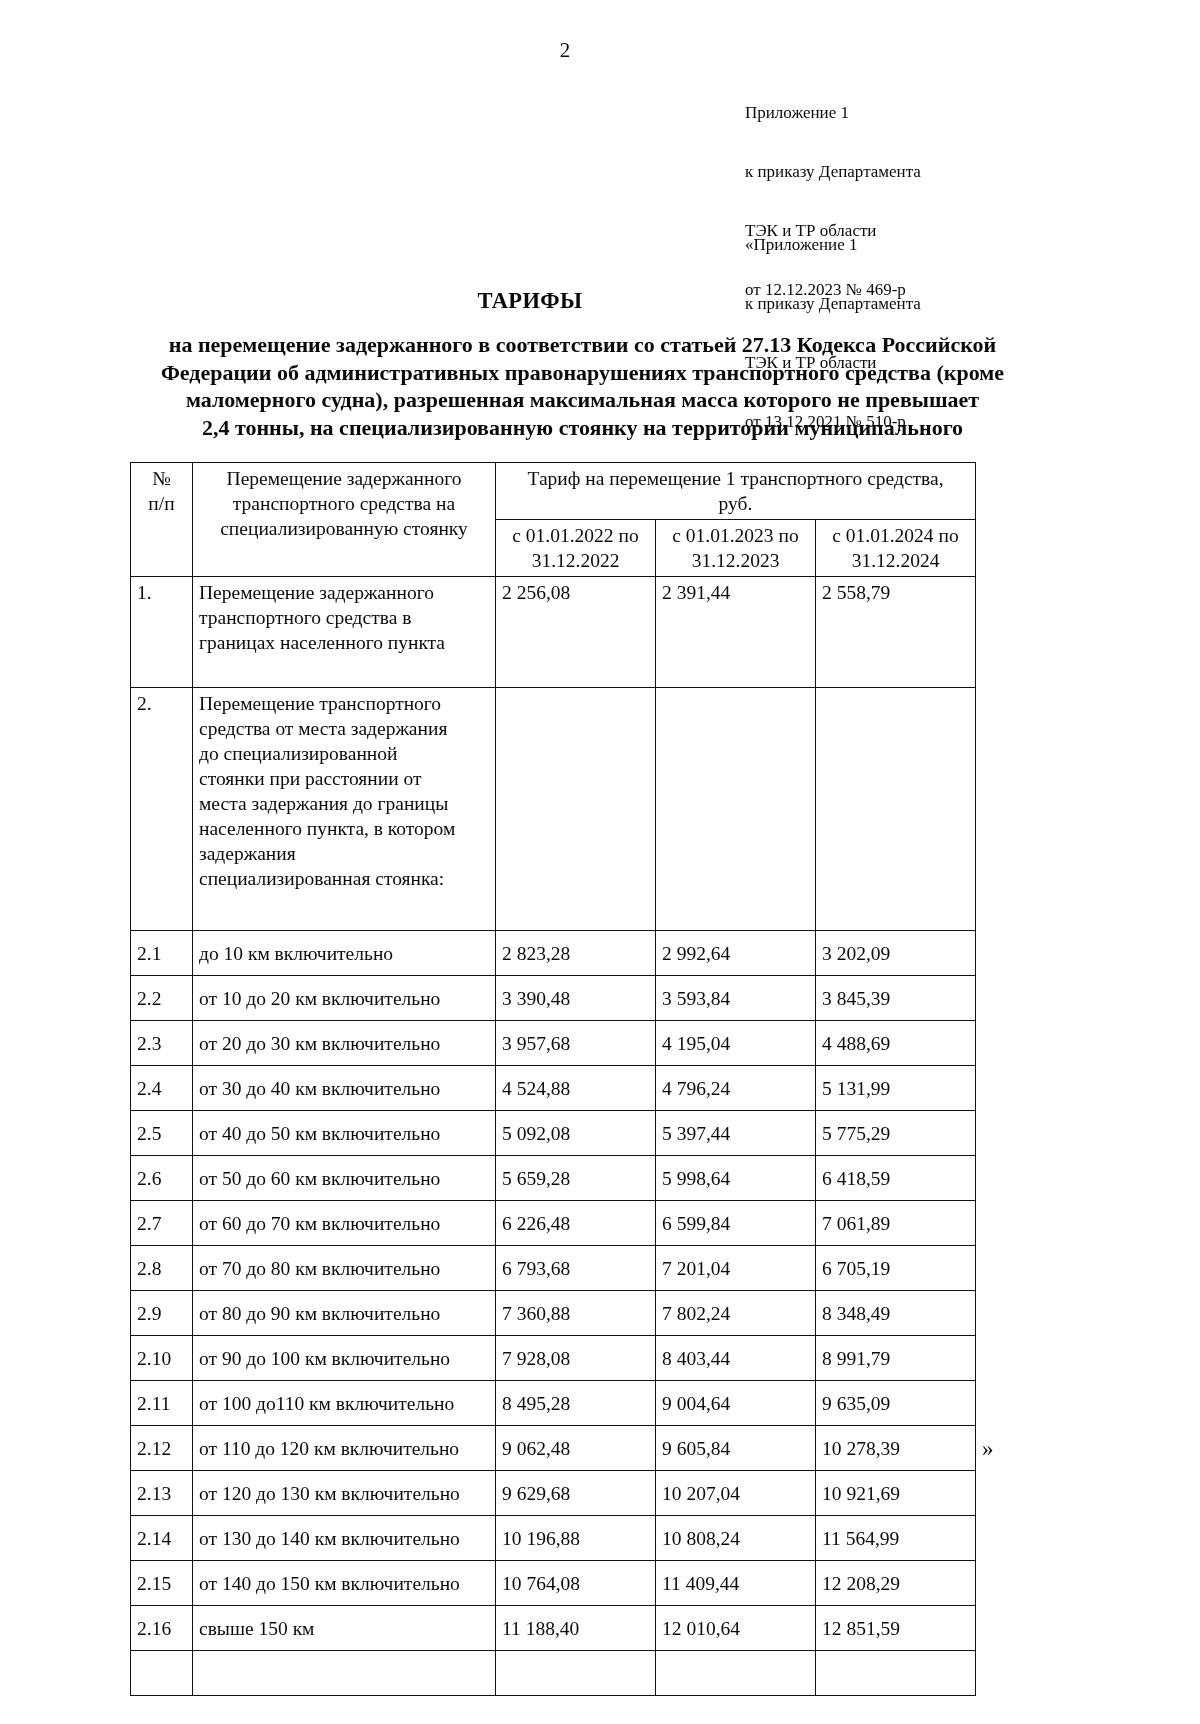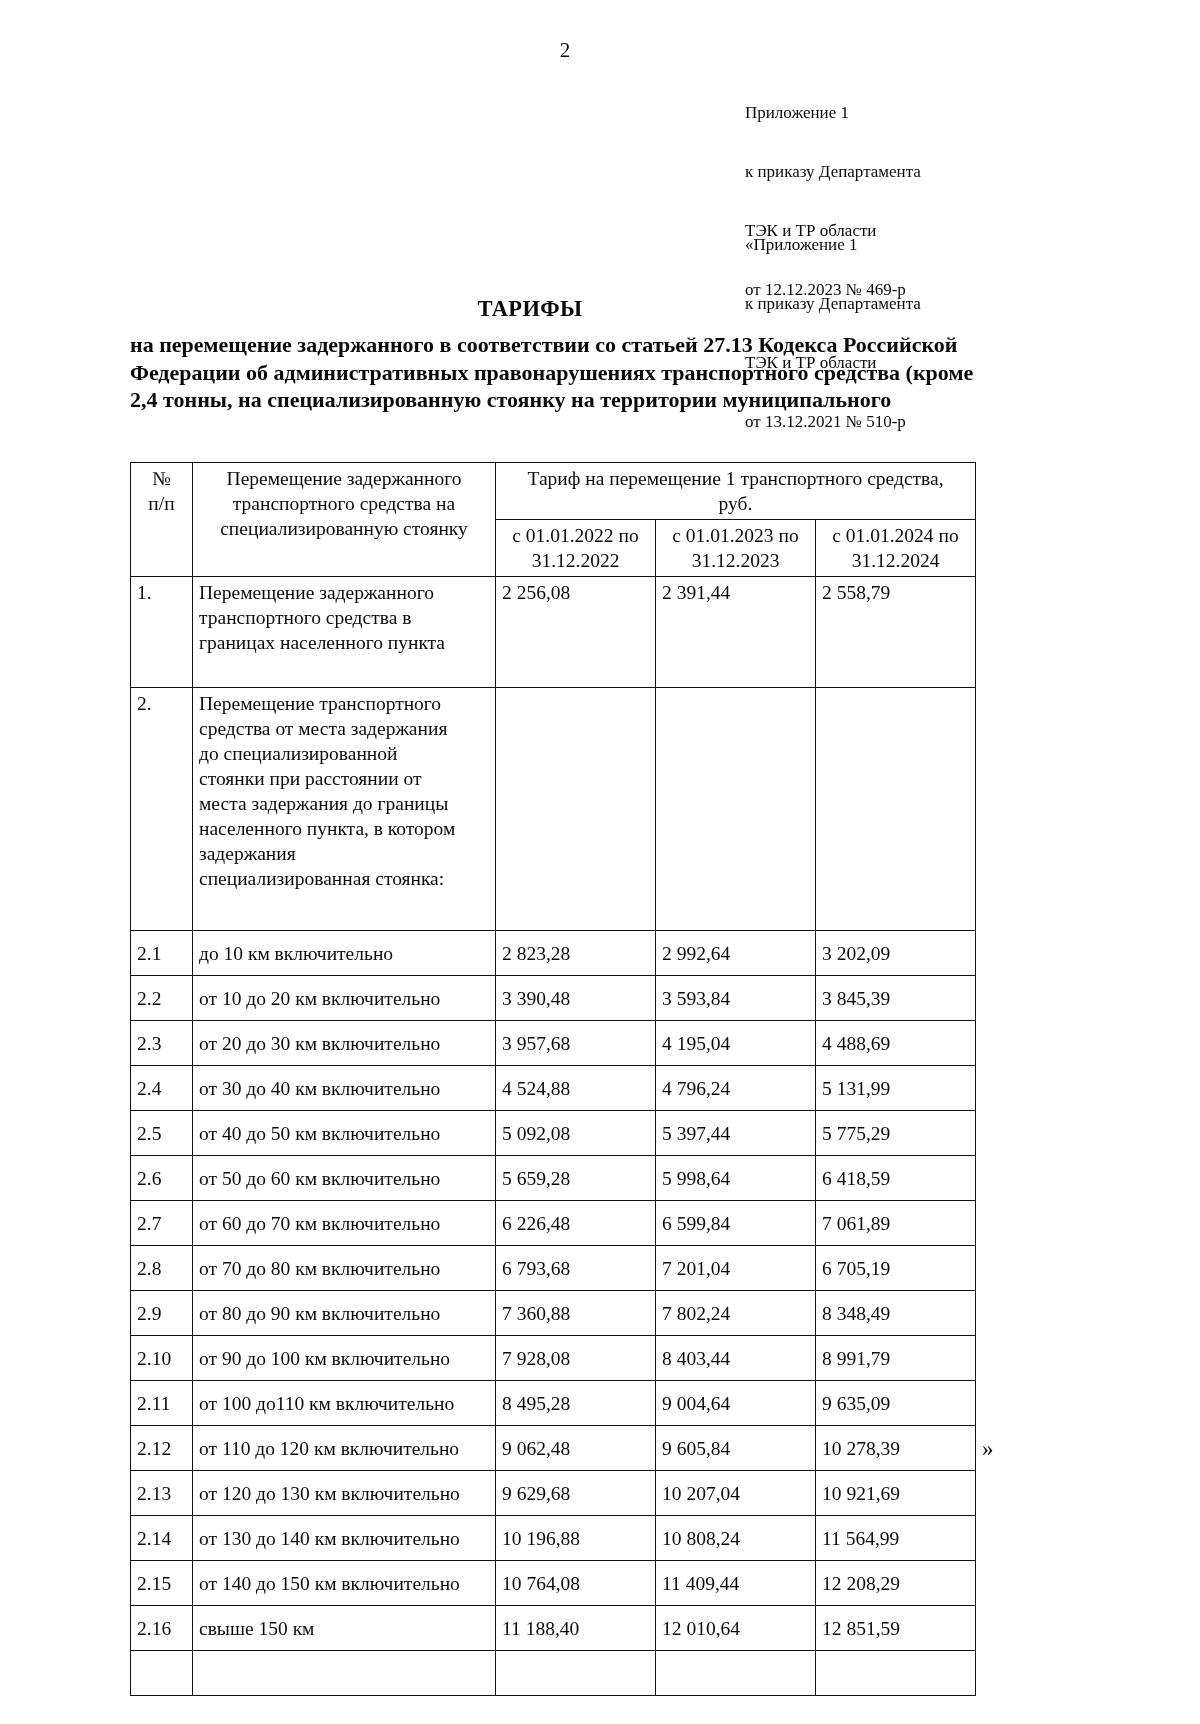--- a/index.html
+++ b/index.html
@@ -42,34 +42,34 @@
     line-height: 29.5px;
     white-space: pre-line;
   }
   .ref-block-1 { top: 68px; }
   .ref-block-2 { top: 200px; }
   .ref-line { display: block; }
 
   
   .doc-title {
     position: absolute;
-    top: 296px;
+    top: 288px;
     left: 0;
     width: 1060px;
     text-align: center;
     font-size: 22.5px;
     font-weight: bold;
     letter-spacing: 0.4px;
   }
   .title-body {
     position: absolute;
     top: 331px;
     left: 130px;
     width: 905px;
-    text-align: left;
+    text-align: center;
     font-size: 22px;
     font-weight: bold;
     line-height: 27.5px;
   }
   .title-body .tl { display: block; white-space: nowrap; }
 
   
   .tariff-table {
     position: absolute;
     top: 462px;
@@ -149,20 +149,21 @@
     <span class="ref-line">к приказу Департамента</span>
     <span class="ref-line">ТЭК и ТР области</span>
     <span class="ref-line">от 13.12.2021 № 510-р</span>
   </div>
 
   <div class="doc-title">ТАРИФЫ</div>
 
   <div class="title-body">
     <span class="tl">на перемещение задержанного в соответствии со статьей 27.13 Кодекса Российской</span>
     <span class="tl">Федерации об административных правонарушениях транспортного средства (кроме</span>
+    <span class="tl">маломерного судна), разрешенная максимальная масса которого не превышает</span>
     <span class="tl">2,4 тонны, на специализированную стоянку на территории муниципального</span>
   </div>
 
   <table class="tariff-table">
     <colgroup>
       <col class="col-num">
       <col class="col-desc">
       <col class="col-t1">
       <col class="col-t2">
       <col class="col-t3">

